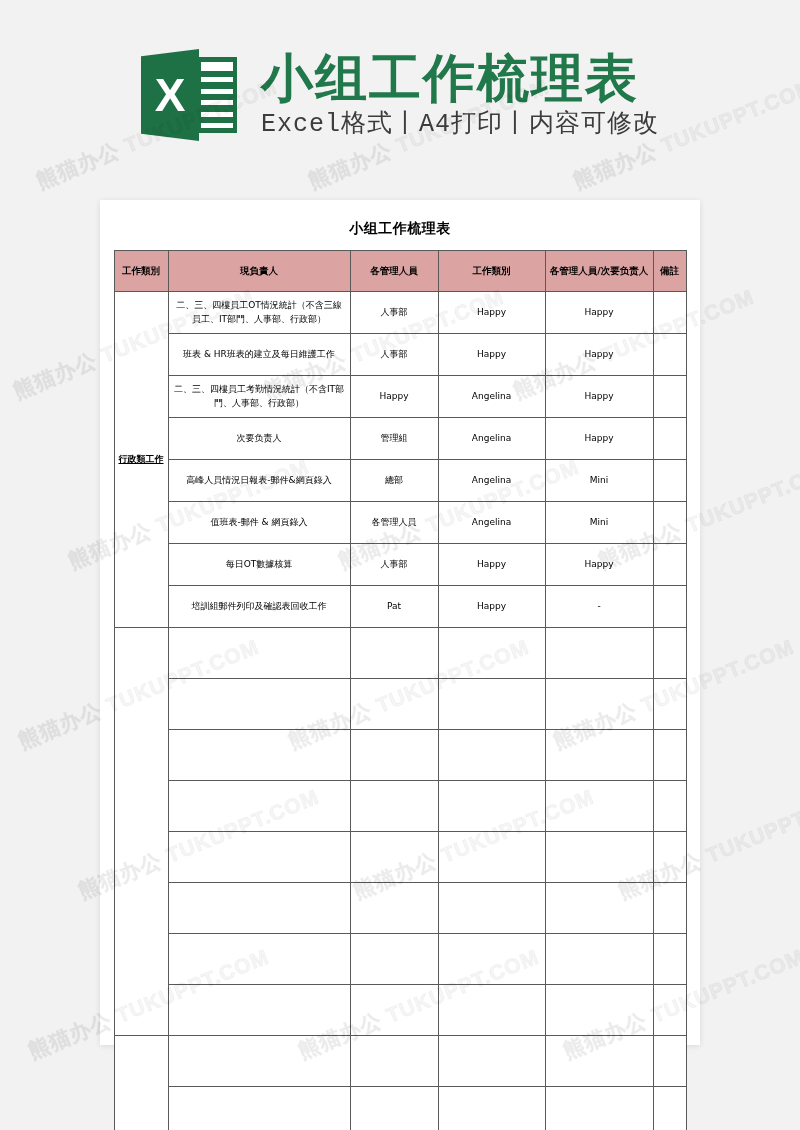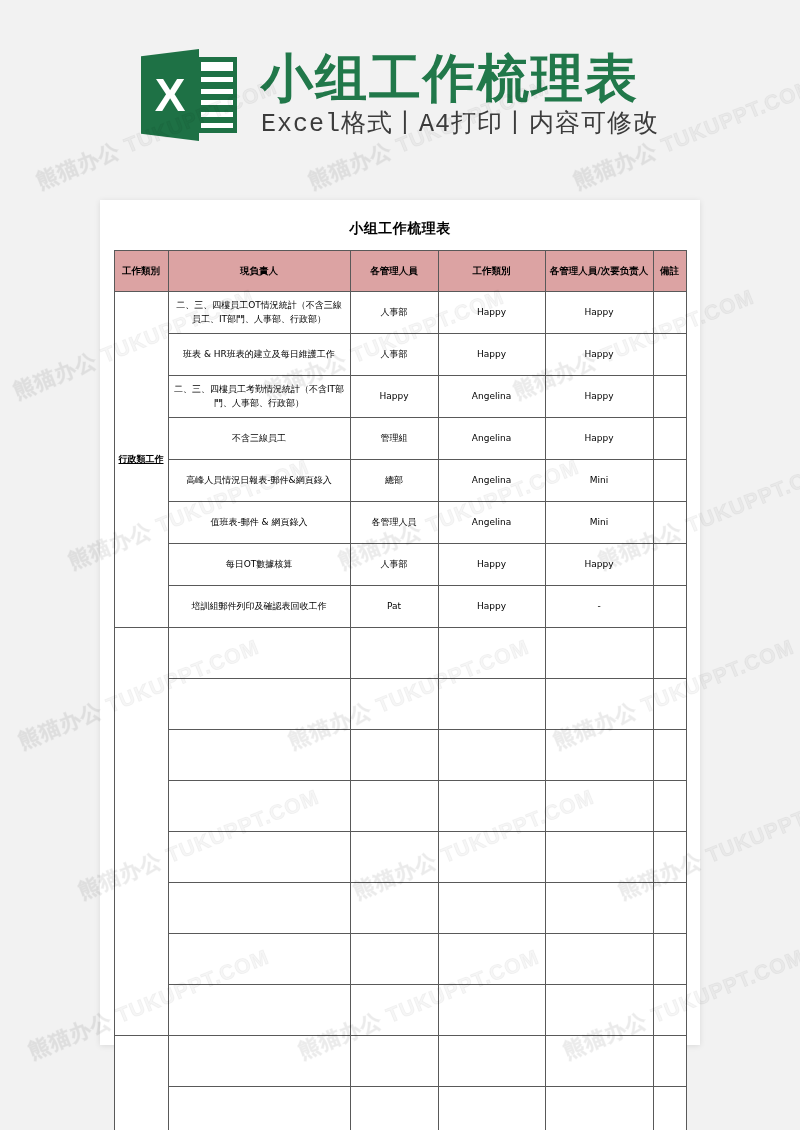--- a/index.html
+++ b/index.html
@@ -246,21 +246,21 @@
           <td class="name-cell"></td>
         </tr>
         <tr class="data-row">
           <td class="detail-cell">二、三、四樓員工考勤情況統計（不含IT部門、人事部、行政部）</td>
           <td class="name-cell">Happy</td>
           <td class="name-cell">Angelina</td>
           <td class="name-cell">Happy</td>
           <td class="name-cell"></td>
         </tr>
         <tr class="data-row">
-          <td class="detail-cell">不含三線員工</td>
+          <td class="detail-cell">次要负责人</td>
           <td class="name-cell">管理組</td>
           <td class="name-cell">Angelina</td>
           <td class="name-cell">Happy</td>
           <td class="name-cell"></td>
         </tr>
         <tr class="data-row">
           <td class="detail-cell">高峰人員情況日報表-郵件&amp;網頁錄入</td>
           <td class="name-cell">總部</td>
           <td class="name-cell">Angelina</td>
           <td class="name-cell">Mini</td>

